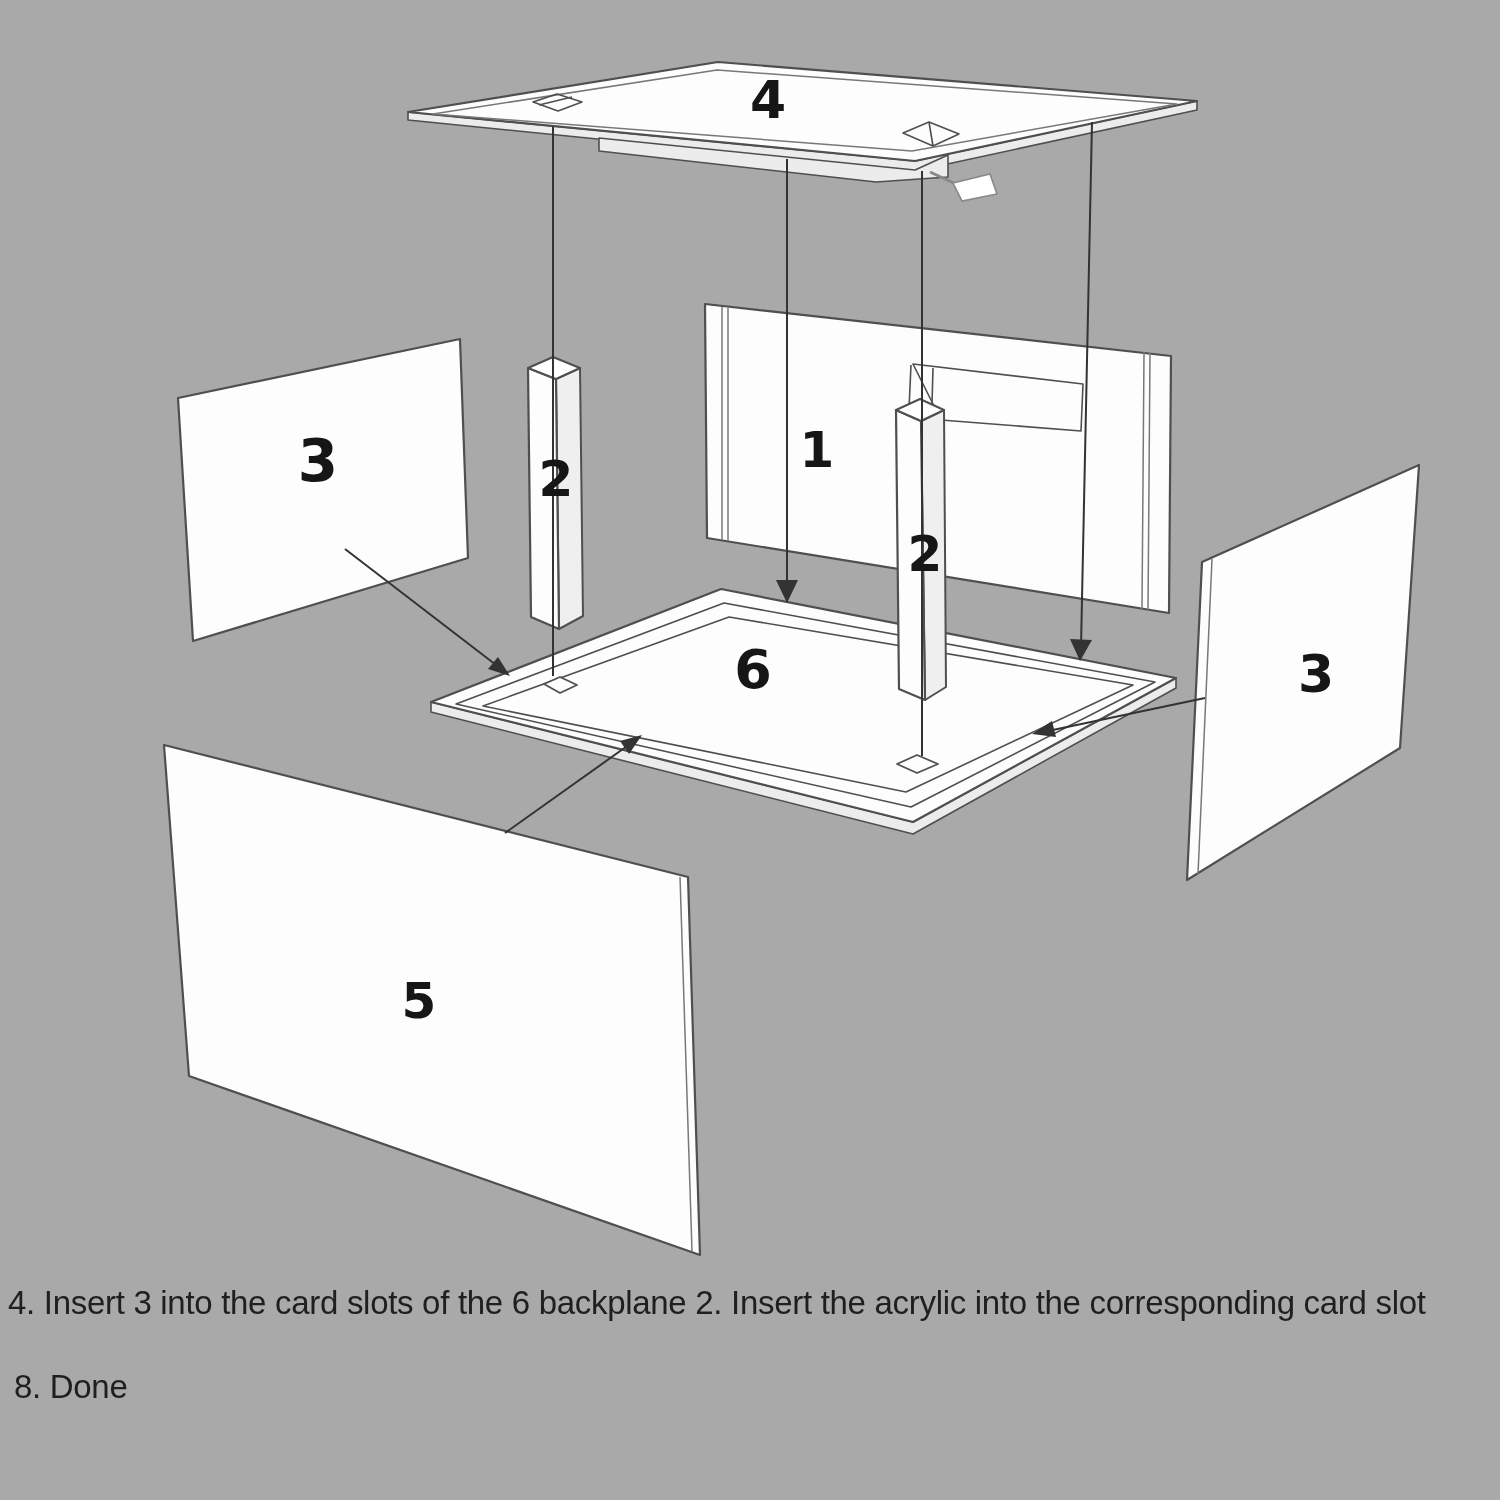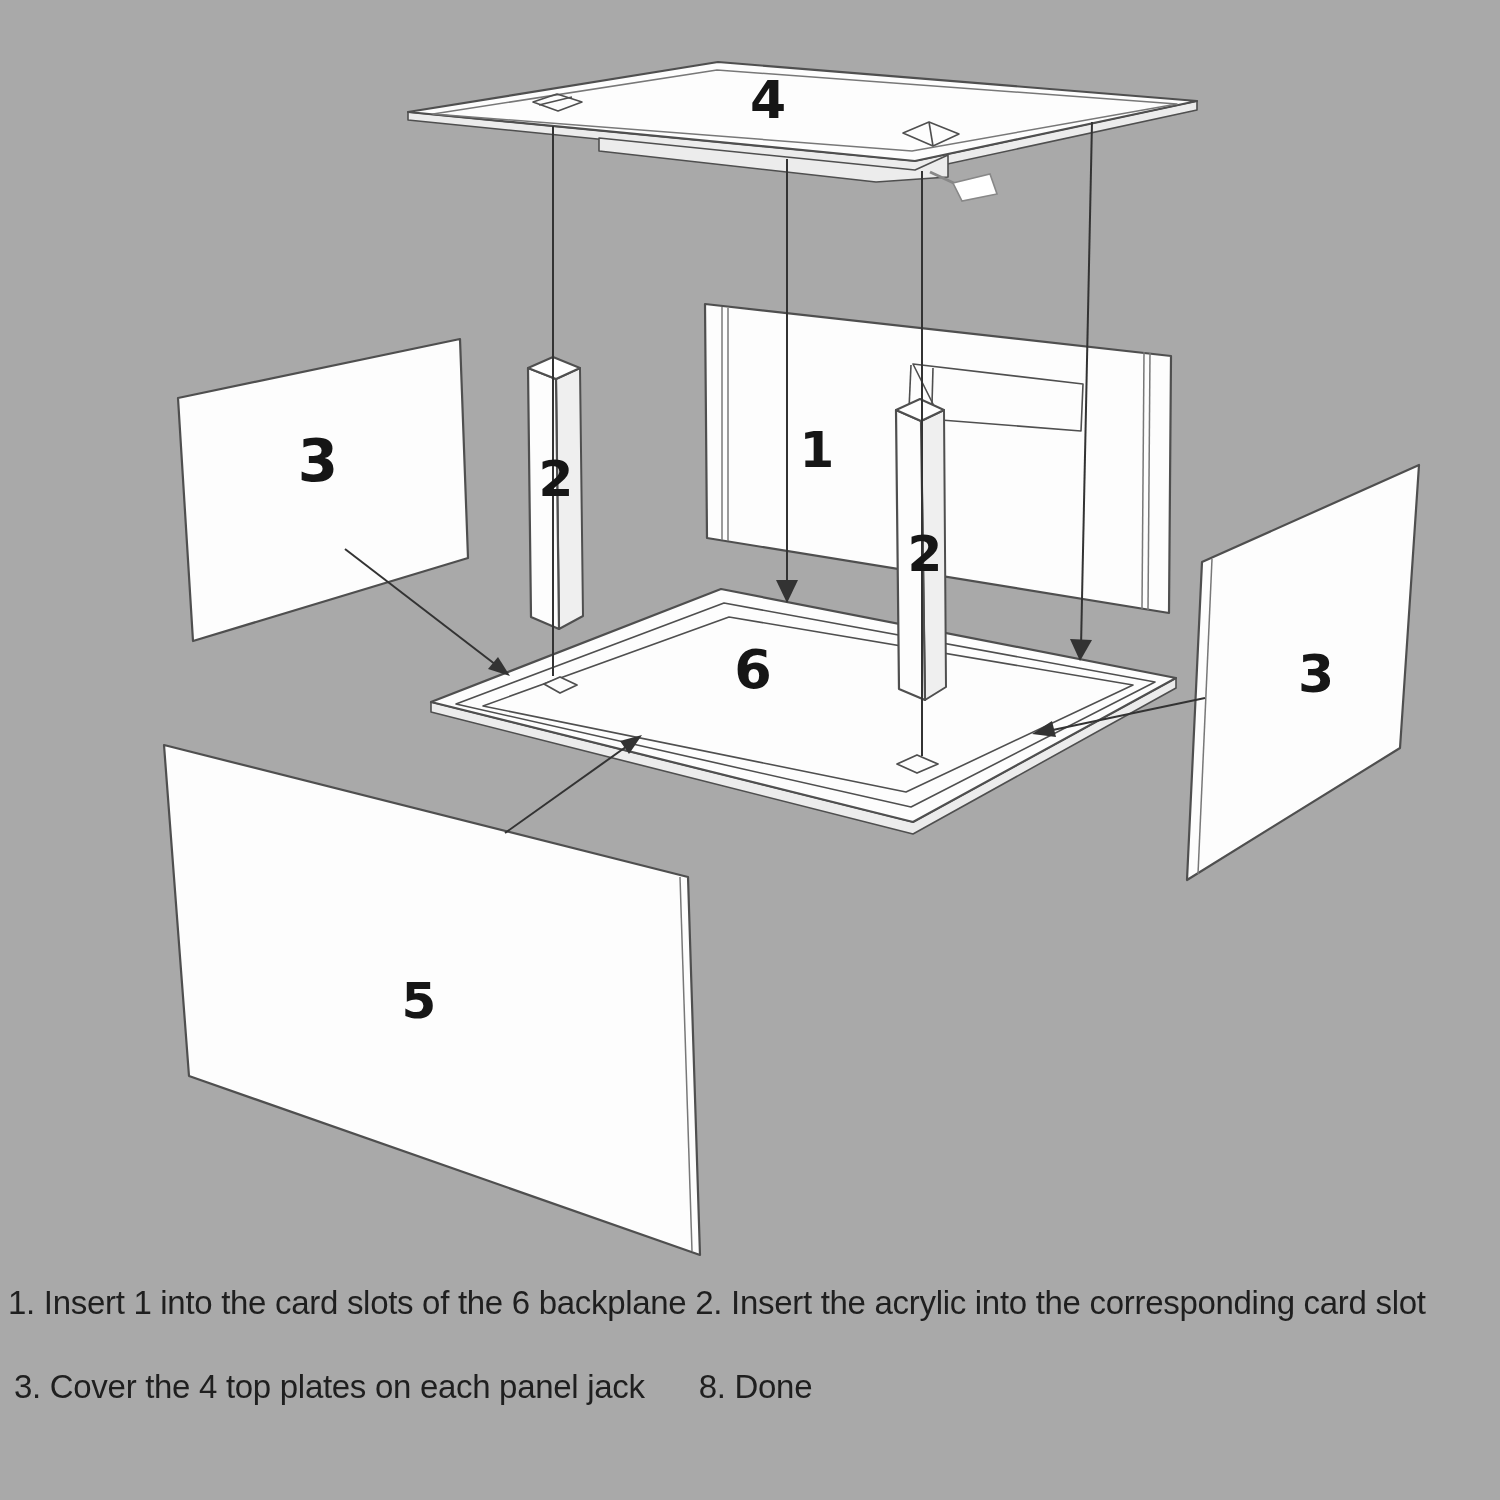--- a/index.html
+++ b/index.html
@@ -136,18 +136,17 @@
     <text class="part-label" x="556" y="496" font-size="50">2</text>
     <text class="part-label" x="817" y="467" font-size="50">1</text>
     <text class="part-label" x="925" y="571" font-size="50">2</text>
     <text class="part-label" x="753" y="688" font-size="54">6</text>
     <text class="part-label" x="1316" y="692" font-size="52">3</text>
     <text class="part-label" x="419" y="1018" font-size="50">5</text>
   </g>
 </svg>
 
 <div class="instructions">
-  <div class="instr-line1">1. Insert 1 into the card slots of the 6 backplane 2. Insert the acrylic into the corresponding card slot</div>
+  <div class="instr-line1">4. Insert 3 into the card slots of the 6 backplane 2. Insert the acrylic into the corresponding card slot</div>
   <div class="instr-line2">
-    <span>3. Cover the 4 top plates on each panel jack</span>
     <span>8. Done</span>
   </div>
 </div>
 
 </body></html>

